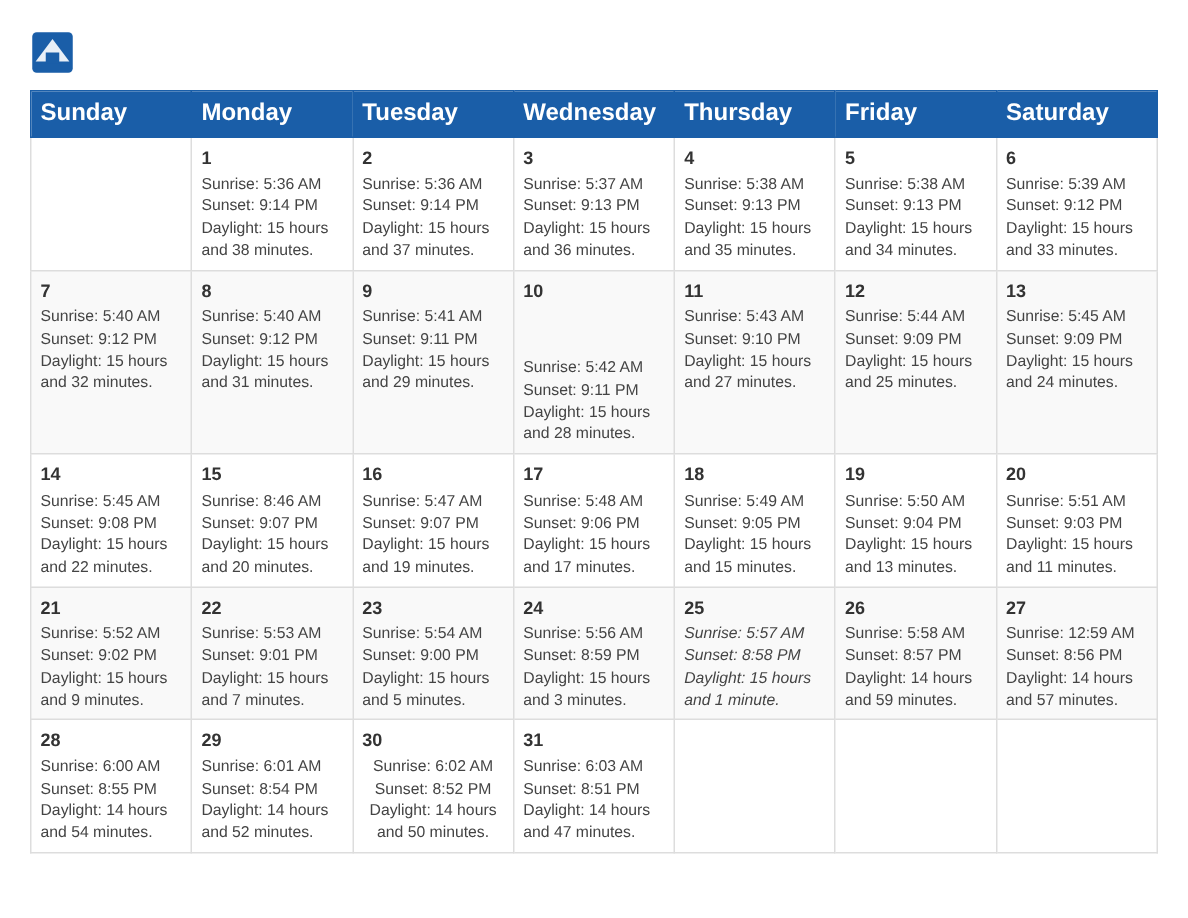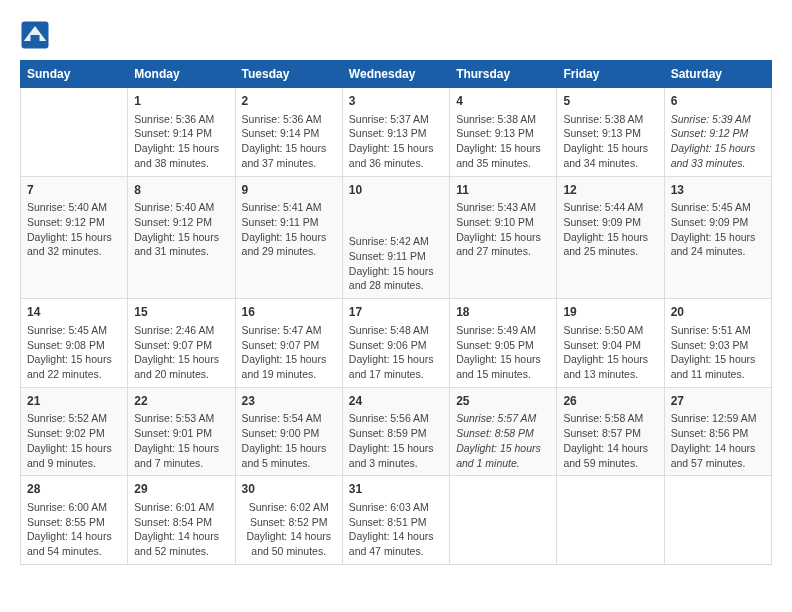--- a/index.html
+++ b/index.html
@@ -50,21 +50,21 @@
     table {
       width: 100%;
       border-collapse: collapse;
       font-size: 11px;
     }
     thead tr th {
       background-color: #1a5ea8;
       color: #fff;
       text-align: left;
       padding: 6px 6px;
-      font-size: 12px;
+      font-size: 16px;
       font-weight: bold;
       border: 1px solid #1a5ea8;
     }
     tbody tr td {
       vertical-align: top;
       padding: 5px 6px;
       border: 1px solid #ddd;
       min-height: 80px;
       height: 80px;
       width: 14.28%;
@@ -154,21 +154,21 @@
         </td>
         <td>
           <span class="day-number">5</span>
           <div class="cell-content" style="white-space: pre-line;">Sunrise: 5:38 AM
 Sunset: 9:13 PM
 Daylight: 15 hours
 and 34 minutes.</div>
         </td>
         <td>
           <span class="day-number">6</span>
-          <div class="cell-content" style="white-space: pre-line; font-style: italic;">Sunrise: 5:39 AM
+          <div class="cell-content" style="white-space: pre-line;">Sunrise: 5:39 AM
 Sunset: 9:12 PM
 Daylight: 15 hours
 and 33 minutes.</div>
         </td>
       </tr>
       <tr>
         <td>
           <span class="day-number">7</span>
           <div class="cell-content" style="white-space: pre-line;">Sunrise: 5:40 AM
 Sunset: 9:12 PM
@@ -221,21 +221,21 @@
       <tr>
         <td>
           <span class="day-number">14</span>
           <div class="cell-content" style="white-space: pre-line;">Sunrise: 5:45 AM
 Sunset: 9:08 PM
 Daylight: 15 hours
 and 22 minutes.</div>
         </td>
         <td>
           <span class="day-number">15</span>
-          <div class="cell-content" style="white-space: pre-line;">Sunrise: 2:46 AM
+          <div class="cell-content" style="white-space: pre-line;">Sunrise: 8:46 AM
 Sunset: 9:07 PM
 Daylight: 15 hours
 and 20 minutes.</div>
         </td>
         <td>
           <span class="day-number">16</span>
           <div class="cell-content" style="white-space: pre-line;">Sunrise: 5:47 AM
 Sunset: 9:07 PM
 Daylight: 15 hours
 and 19 minutes.</div>

